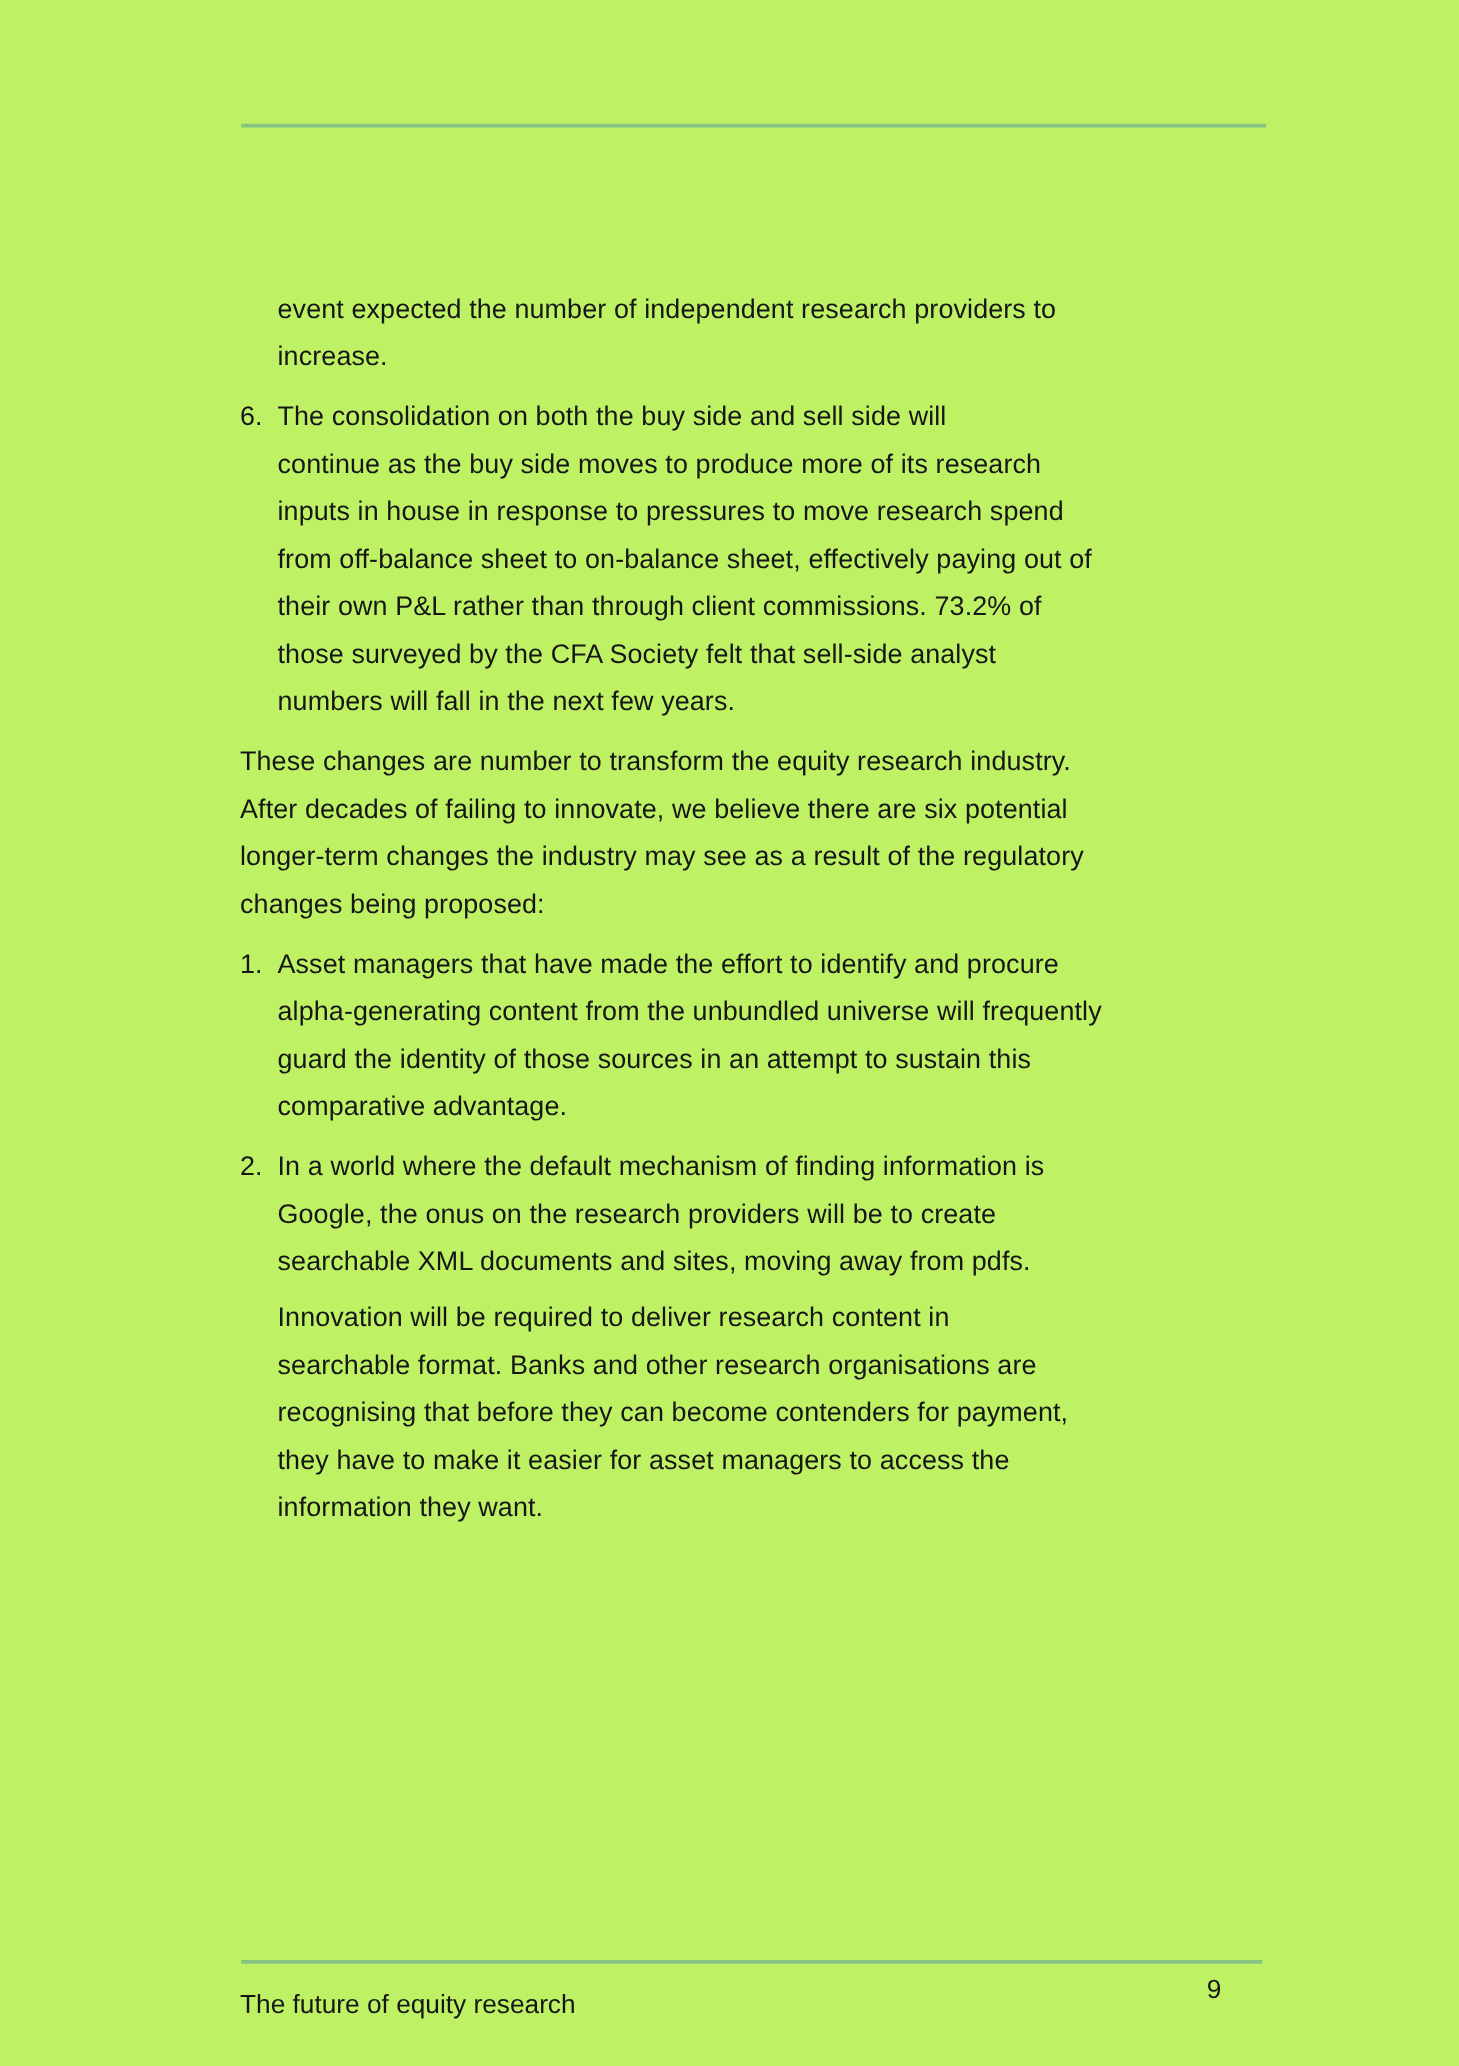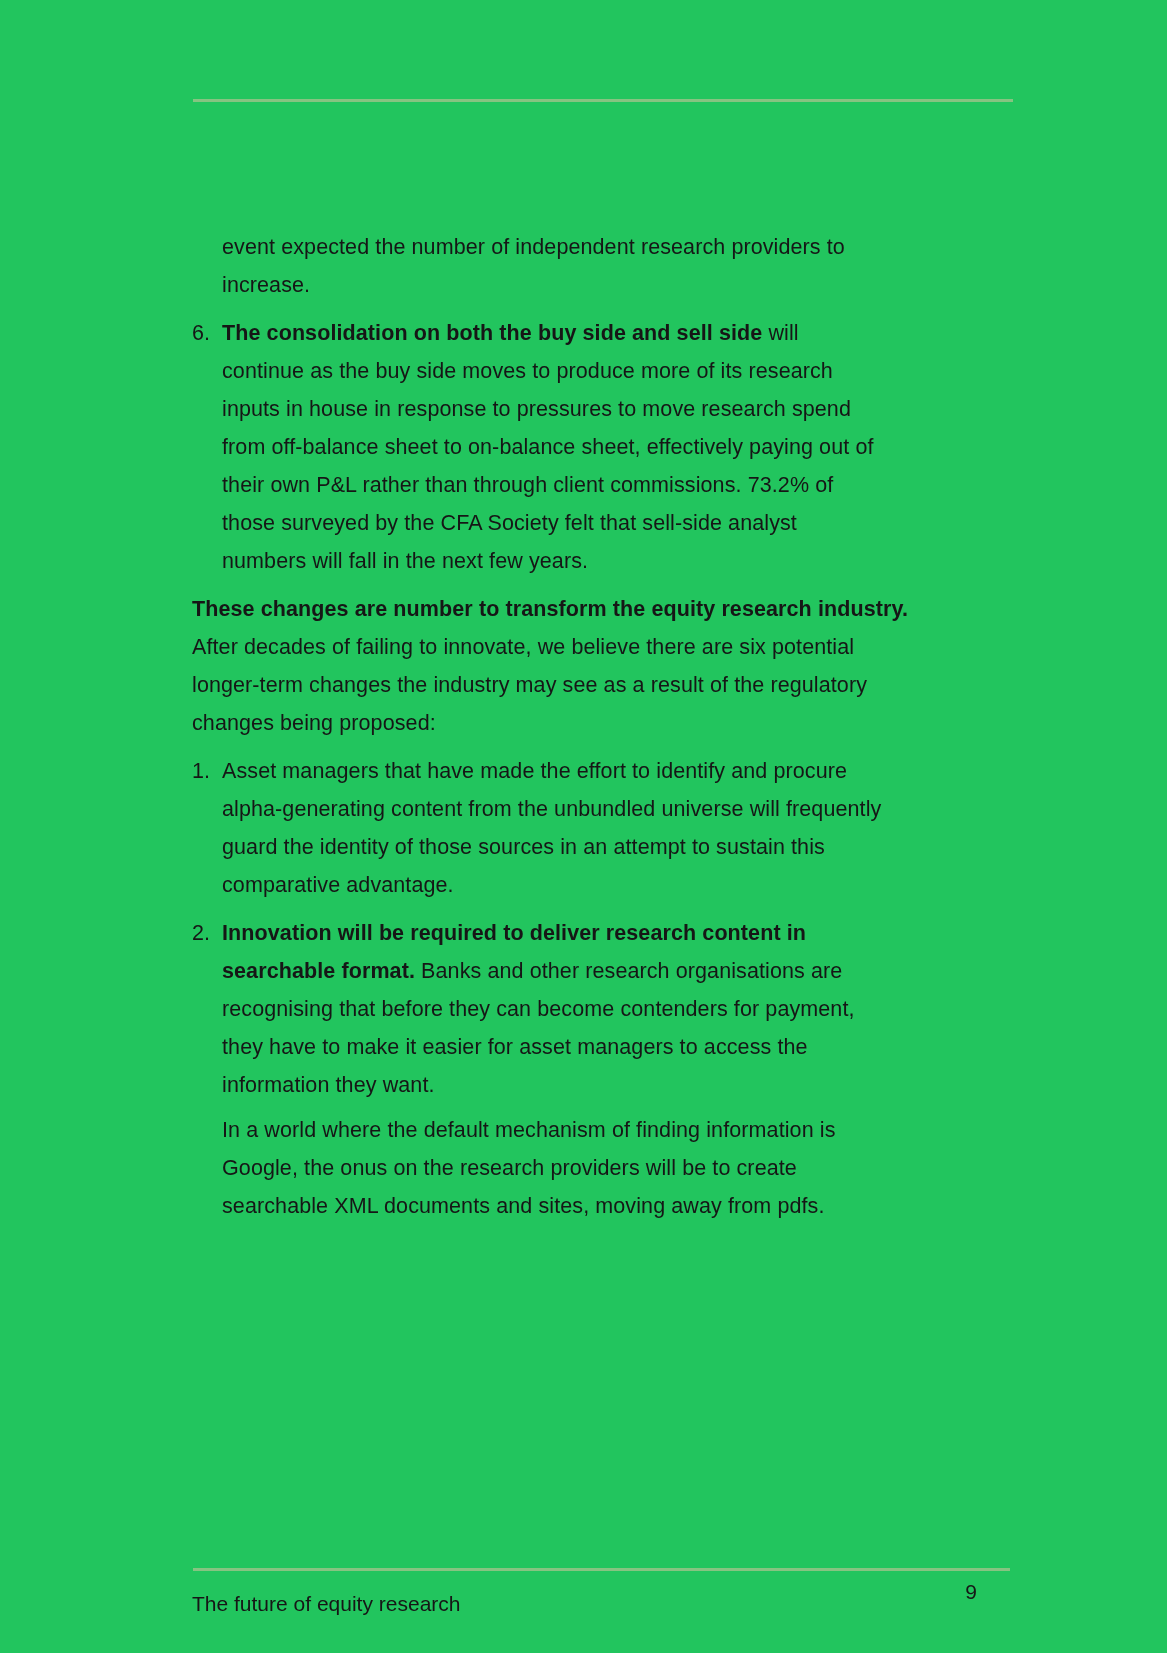--- a/index.html
+++ b/index.html
@@ -4,21 +4,21 @@
 <style>
   html, body {
     margin: 0;
     padding: 0;
     background: #ffffff;
   }
   .page {
     position: relative;
     width: 1167px;
     height: 1653px;
-    background: #22c55e;
+    background: #bef264;
     font-family: "Liberation Sans", sans-serif;
     color: #161616;
     overflow: hidden;
   }
   .rule {
     position: absolute;
     height: 3px;
   }
   .rule.top {
     left: 193px;
@@ -57,21 +57,21 @@
     flex: 0 0 30px;
   }
   .list-body {
     flex: 1 1 auto;
     min-width: 0;
   }
   .list-body .para + .para {
     margin-top: 7px;
   }
   .b {
-    font-weight: 700;
+    font-weight: 400;
     margin-top: 28px;
   }
   .footer-title {
     position: absolute;
     left: 192px;
     top: 1578px;
     font-size: 21px;
     line-height: 28px;
     margin-top: 12px;
   }
@@ -120,28 +120,28 @@
         <p class="para">Asset managers that have made the effort to identify and procure
 alpha-generating content from the unbundled universe will frequently
 guard the identity of those sources in an attempt to sustain this
 comparative advantage.</p>
       </div>
     </div>
 
     <div class="list-item block">
       <div class="list-num">2.</div>
       <div class="list-body">
+        <p class="para">In a world where the default mechanism of finding information is
+Google, the onus on the research providers will be to create
+searchable XML documents and sites, moving away from pdfs.</p>
         <p class="para"><span class="b">Innovation will be required to deliver research content in
 searchable format.</span><span> Banks and other research organisations are
 recognising that before they can become contenders for payment,
 they have to make it easier for asset managers to access the
 information they want.</span></p>
-        <p class="para">In a world where the default mechanism of finding information is
-Google, the onus on the research providers will be to create
-searchable XML documents and sites, moving away from pdfs.</p>
       </div>
     </div>
 
   </div>
 
   <div class="rule bottom" style="background: rgb(134, 196, 129);"></div>
   <div class="footer-title">The future of equity research</div>
   <div class="page-number">9</div>
 
 </div>

